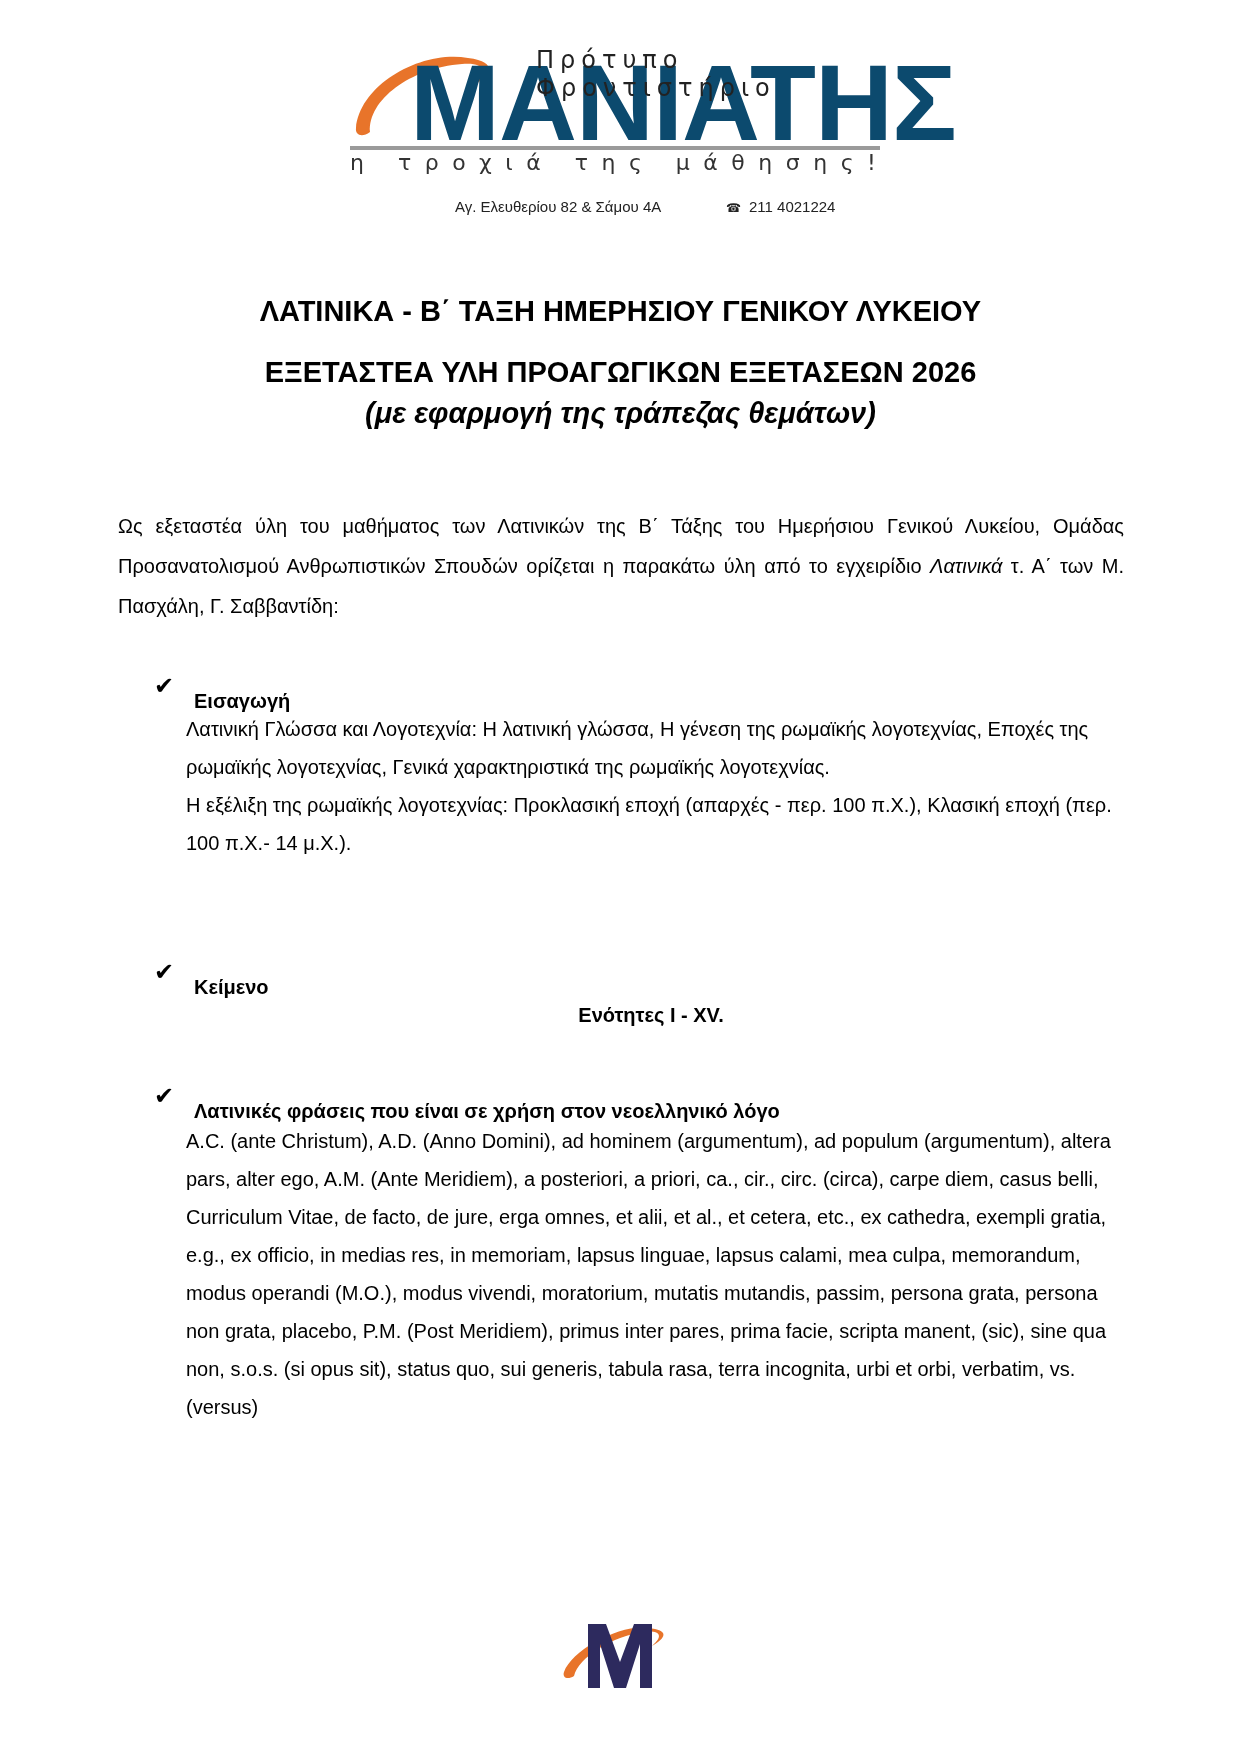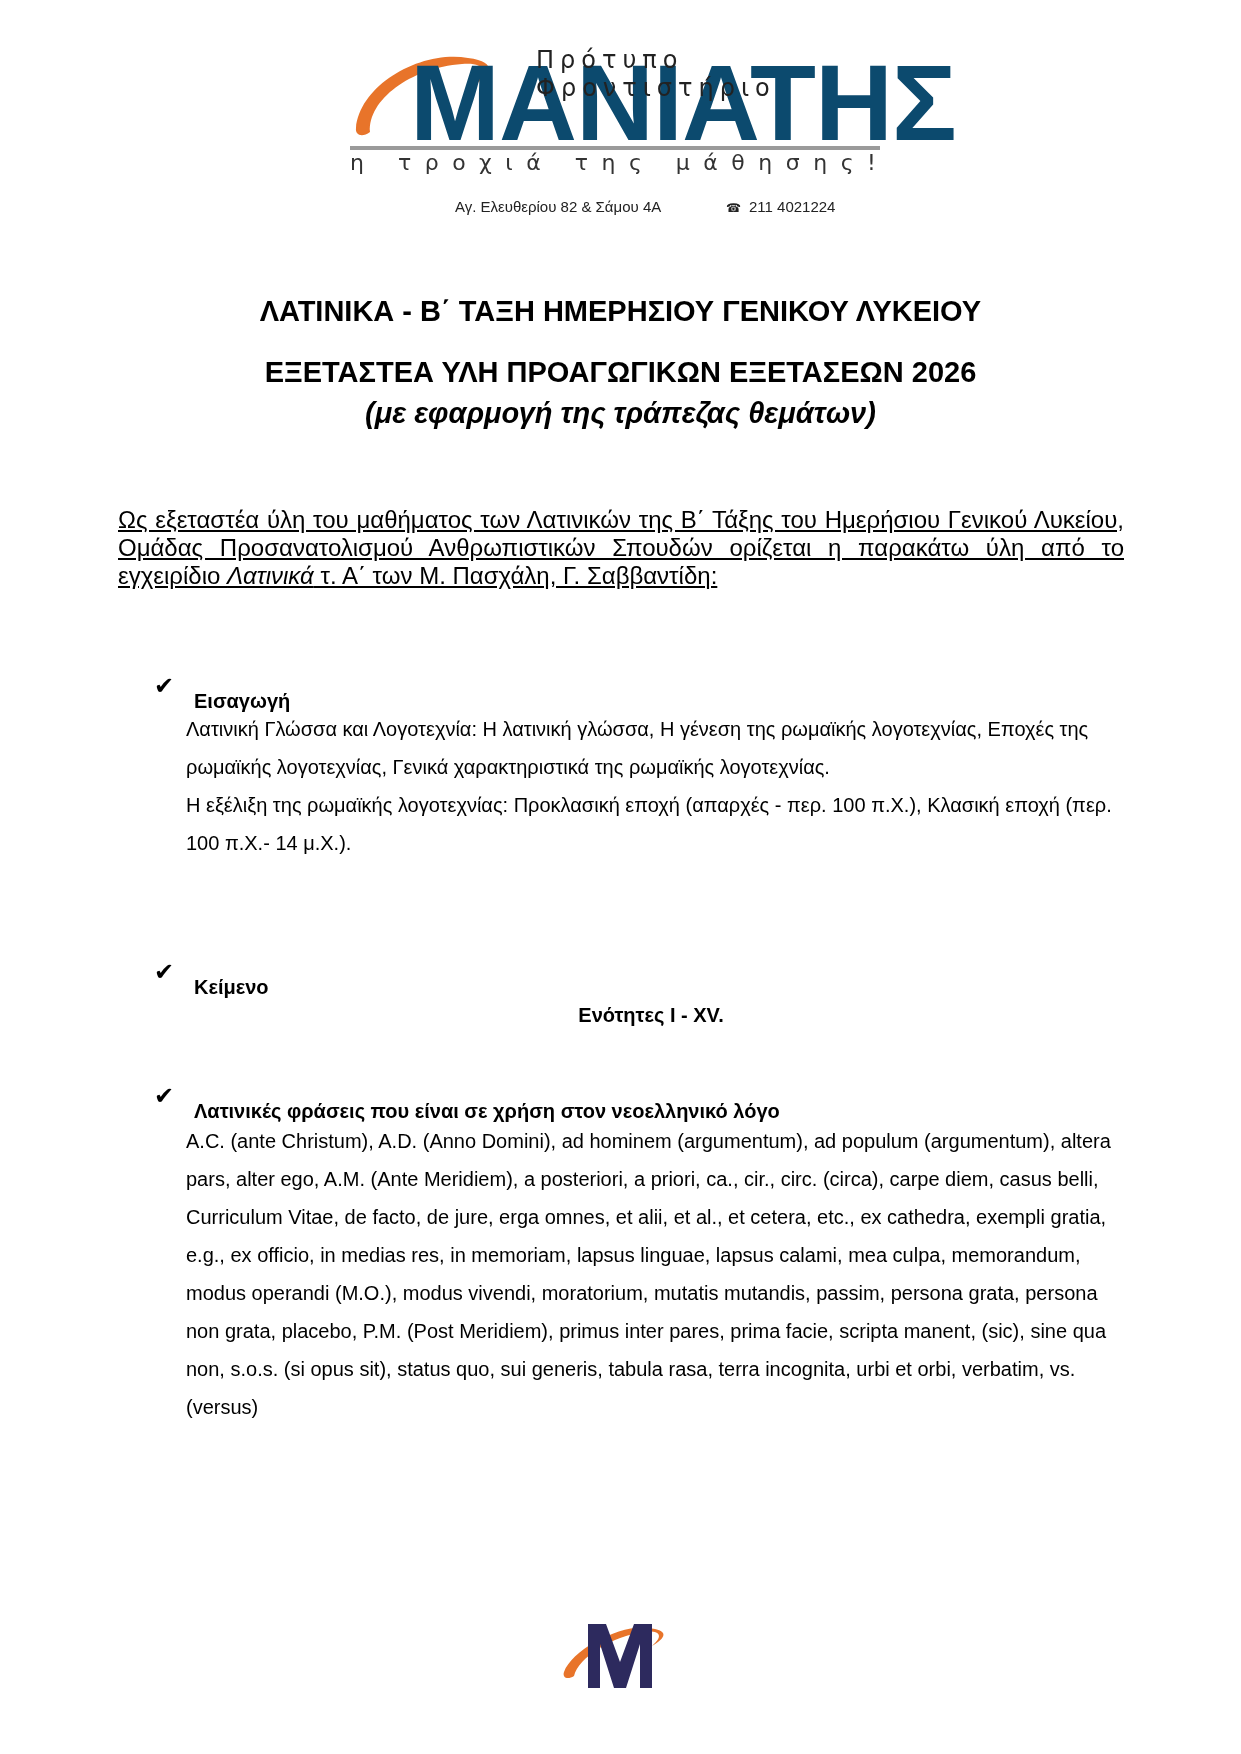--- a/index.html
+++ b/index.html
@@ -23,22 +23,22 @@
   .contact .phone-icon { font-size: 12px; margin-right: 8px; }
 
   
   .title { position: absolute; left: 0; width: 1241px; text-align: center; font-weight: bold;
            font-size: 29px; }
   .title.t1 { top: 295px; }
   .title.t2 { top: 356px; }
   .title.t3 { top: 397px; font-style: italic; }
 
   
-  .intro { position: absolute; left: 118px; top: 506px; width: 1006px; font-size: 24px;
-           line-height: 28px; text-align: justify; text-decoration: underline; }
+  .intro { position: absolute; left: 118px; top: 506px; width: 1006px; font-size: 20px;
+           line-height: 40px; text-align: justify; }
 
   
   .section { position: absolute; left: 154px; width: 970px; }
   .section .check { position: absolute; left: 0; top: 0; font-size: 24px; font-style: italic; }
   .section .head { position: absolute; left: 40px; top: 0; font-size: 20px; font-weight: bold; white-space: nowrap; margin-top: 18px; }
   .section .body { position: absolute; left: 32px; top: 38px; width: 930px; font-size: 20px; line-height: 38px; }
   .section .body.bold { font-weight: bold; text-align: center; }
   .sec1 { top: 672px; }
   .sec2 { top: 958px; }
   .sec3 { top: 1082px; }

